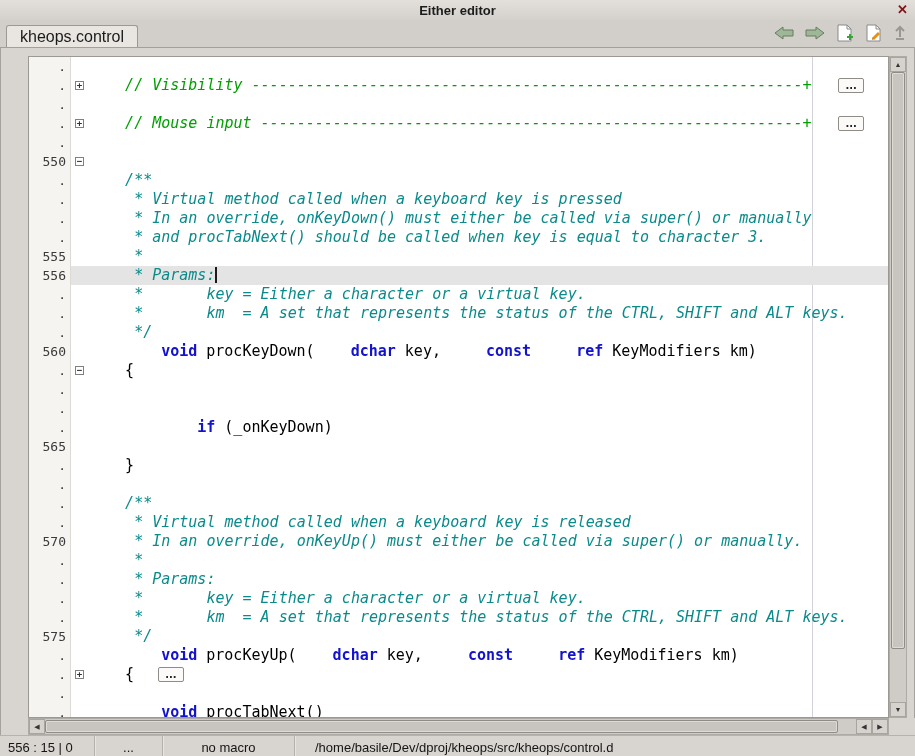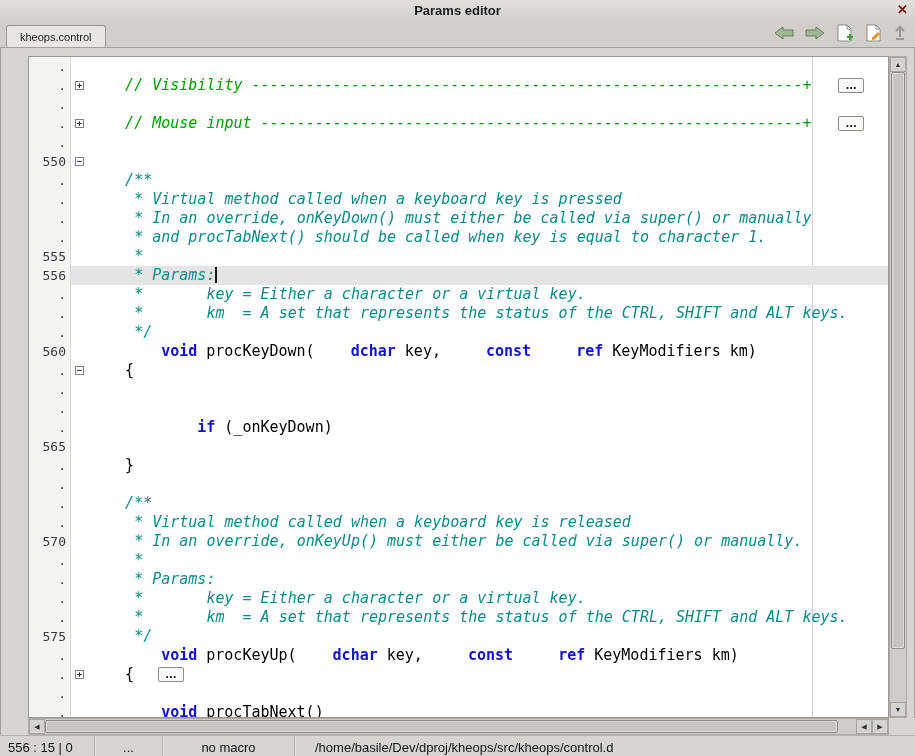--- a/index.html
+++ b/index.html
@@ -8,21 +8,21 @@
 
   
   .titlebar{height:20px;position:relative;display:flex;align-items:center;justify-content:center;
     background:linear-gradient(#e3dfdb,#d4d0cc);font-size:13px;font-weight:bold;color:#1c1c1c;flex:none;}
   .closex{position:absolute;right:7px;top:2px;font-size:13px;font-weight:bold;color:#7c1616;cursor:default;}
 
   
   .tabbar{height:27px;background:#d2cec9;border-bottom:1px solid #a39f9a;display:flex;align-items:flex-end;
     padding:0 6px;position:relative;flex:none;box-sizing:content-box;}
   .tab{height:21px;background:#e9e6e2;border:1px solid #9c9894;border-bottom:none;border-radius:3px 3px 0 0;
-    padding:0 13px;display:flex;align-items:center;font-size:11px;color:#1b1b1b;}
+    padding:0 13px;display:flex;align-items:center;font-size:16px;color:#1b1b1b;}
   .tbicons{position:absolute;right:8px;top:4px;display:flex;gap:9px;align-items:center;}
   .tbtn{display:flex;align-items:center;justify-content:center;cursor:default;}
 
   
   .main{display:flex;margin-top:8px;height:662px;flex:none;}
   .strip{width:28px;flex:none;}
   .rstrip{flex:1;}
   .editor{width:861px;flex:none;background:#ffffff;border:1px solid #9c9893;box-sizing:border-box;
     position:relative;overflow:hidden;}
   .marginline{position:absolute;left:783px;top:0;bottom:0;width:1px;background:#d2d2da;z-index:0;}
@@ -71,21 +71,21 @@
   .c2{width:68px;justify-content:center;}
   .c3{width:132px;justify-content:center;}
   .c4{flex:1;padding-left:20px;border-right:none;}
 </style>
 </head>
 <body>
 
 <div class="window">
 
   <div class="titlebar">
-    <span class="title">Params editor</span>
+    <span class="title">Either editor</span>
     <span class="closex">✕</span>
   </div>
 
   <div class="tabbar">
     <div class="tab">
       <span>kheops.control</span>
     </div>
     <div class="tbicons">
       <span class="tbtn">
         <svg width="22" height="16" viewBox="0 0 22 16">
@@ -191,21 +191,21 @@
             <span class="g">.</span>
             <span class="body">
               <span class="fold"></span>
               <span class="txt"><span class="td">     * In an override, onKeyDown() must either be called via super() or manually</span></span>
             </span>
           </div>
           <div class="row">
             <span class="g">.</span>
             <span class="body">
               <span class="fold"></span>
-              <span class="txt"><span class="td">     * and procTabNext() should be called when key is equal to character 1.</span></span>
+              <span class="txt"><span class="td">     * and procTabNext() should be called when key is equal to character 3.</span></span>
             </span>
           </div>
           <div class="row">
             <span class="g">555</span>
             <span class="body">
               <span class="fold"></span>
               <span class="txt"><span class="td">     *</span></span>
             </span>
           </div>
           <div class="row cur">

